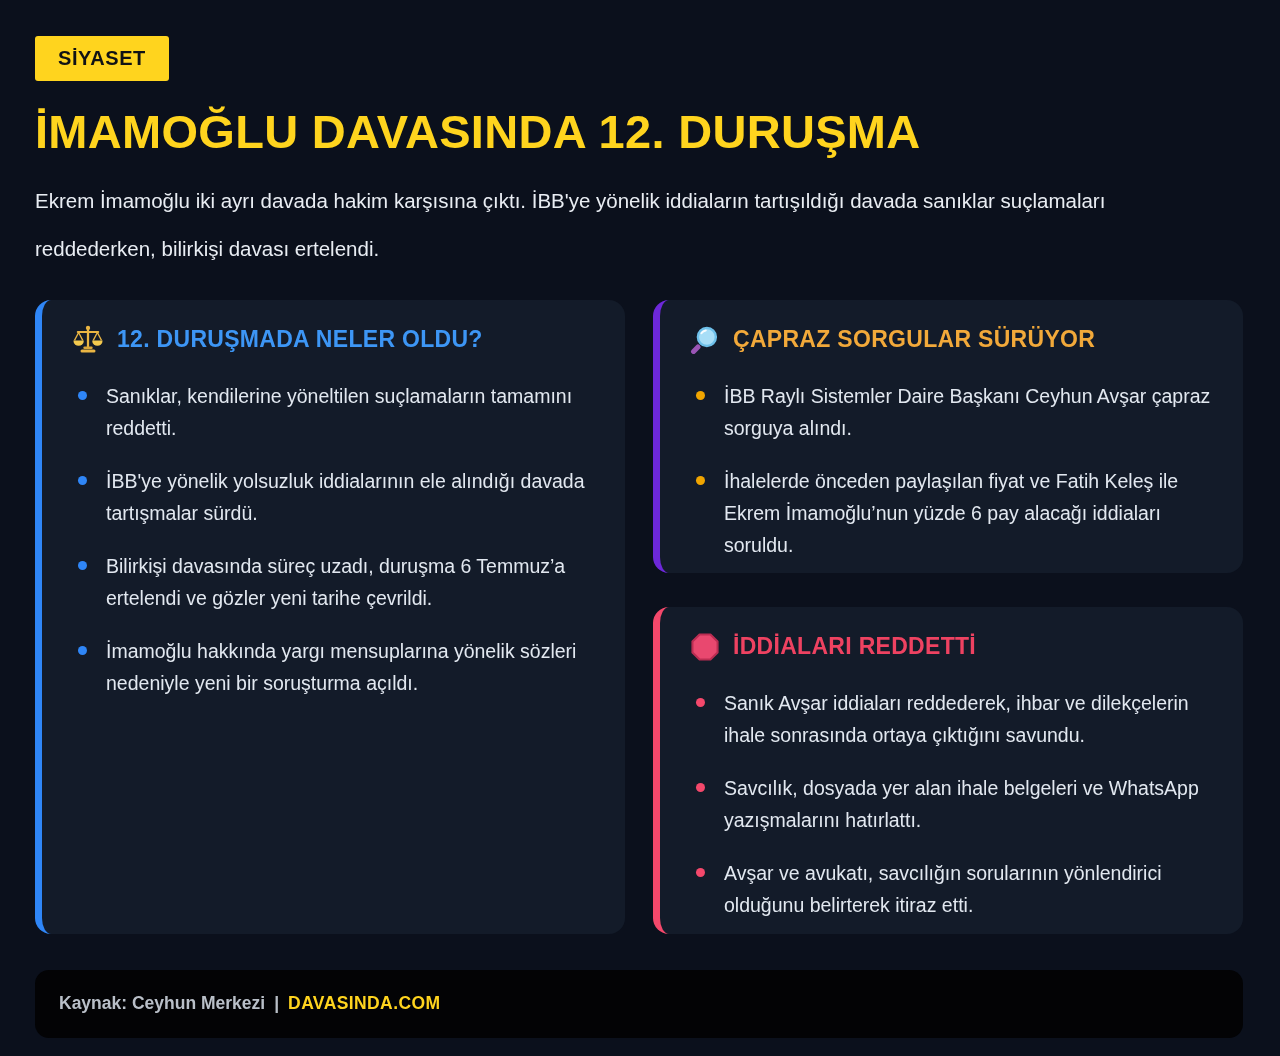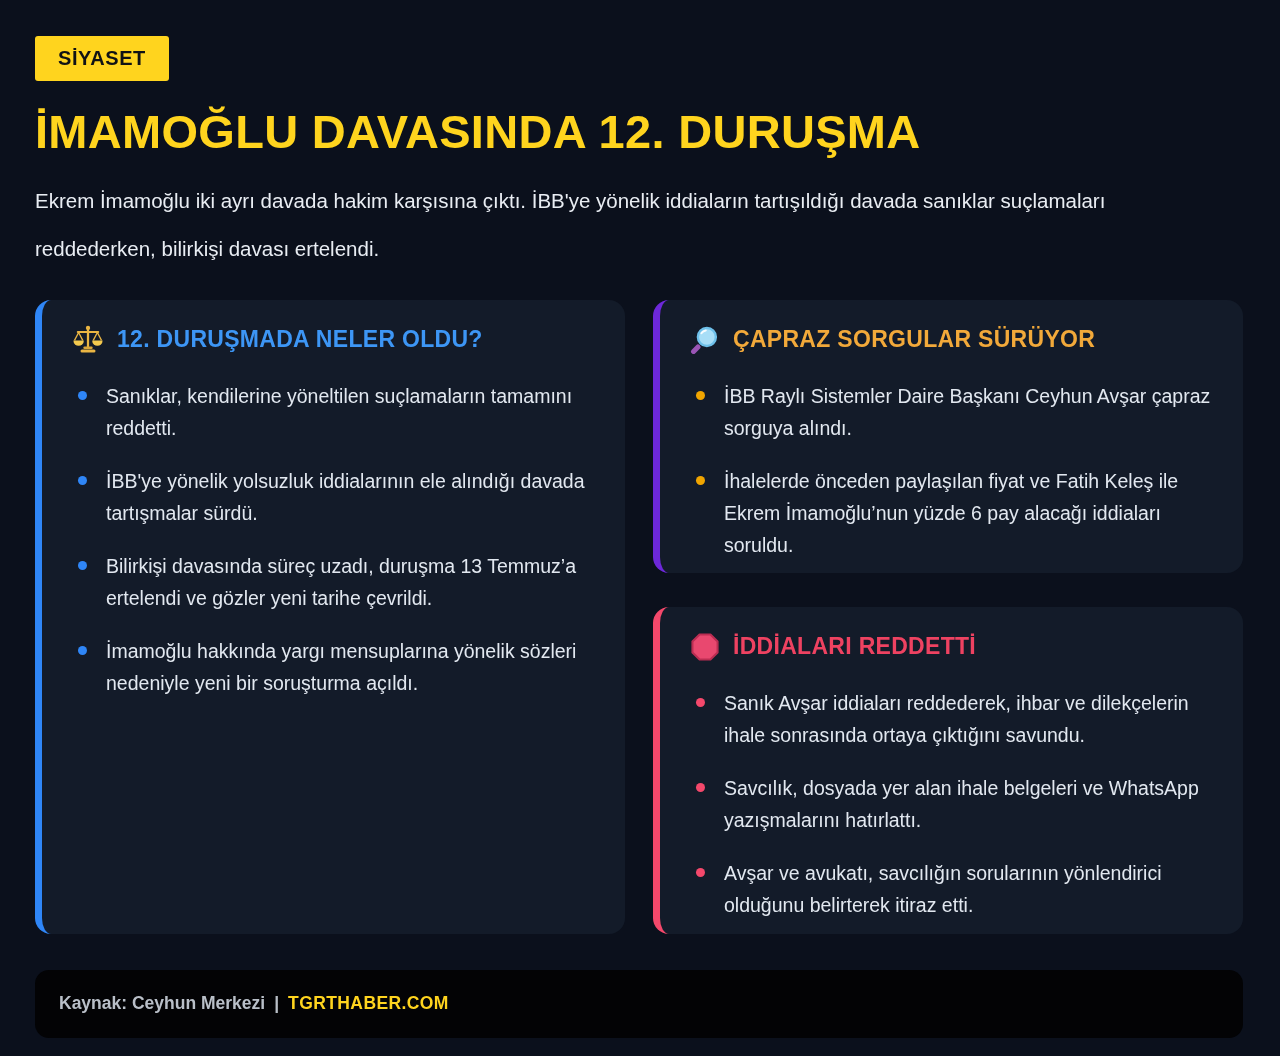--- a/index.html
+++ b/index.html
@@ -132,21 +132,21 @@
             <path d="M21.4 16.6 h11.2 a5.6 5.6 0 0 1 -11.2 0 z" fill="#f3c94e"></path>
             <rect x="12" y="23" width="10" height="2.6" rx="1.3" fill="#d9a63a"></rect>
             <rect x="9" y="26" width="16" height="3.2" rx="1.6" fill="#eab543"></rect>
           </svg>
         </span>
         <span>12. DURUŞMADA NELER OLDU?</span>
       </header>
       <ul class="bullets">
         <li>Sanıklar, kendilerine yöneltilen suçlamaların tamamını reddetti.</li>
         <li>İBB'ye yönelik yolsuzluk iddialarının ele alındığı davada tartışmalar sürdü.</li>
-        <li>Bilirkişi davasında süreç uzadı, duruşma 13 Temmuz’a ertelendi ve gözler yeni tarihe çevrildi.</li>
+        <li>Bilirkişi davasında süreç uzadı, duruşma 6 Temmuz’a ertelendi ve gözler yeni tarihe çevrildi.</li>
         <li>İmamoğlu hakkında yargı mensuplarına yönelik sözleri nedeniyle yeni bir soruşturma açıldı.</li>
       </ul>
     </section>
 
     <div class="col-right">
 
       <section class="card card-top">
         <header class="card-header">
           <span class="hdr-icon">
             <svg width="30" height="30" viewBox="0 0 32 32" aria-hidden="true">
@@ -179,14 +179,14 @@
         </ul>
       </section>
 
     </div>
   </div>
 </div>
 
 <footer class="footer">
   <span class="src">Kaynak: Ceyhun Merkezi</span>
   <span class="sep">|</span>
-  <span class="site">TGRTHABER.COM</span>
+  <span class="site">DAVASINDA.COM</span>
 </footer>
 
 </body></html>

